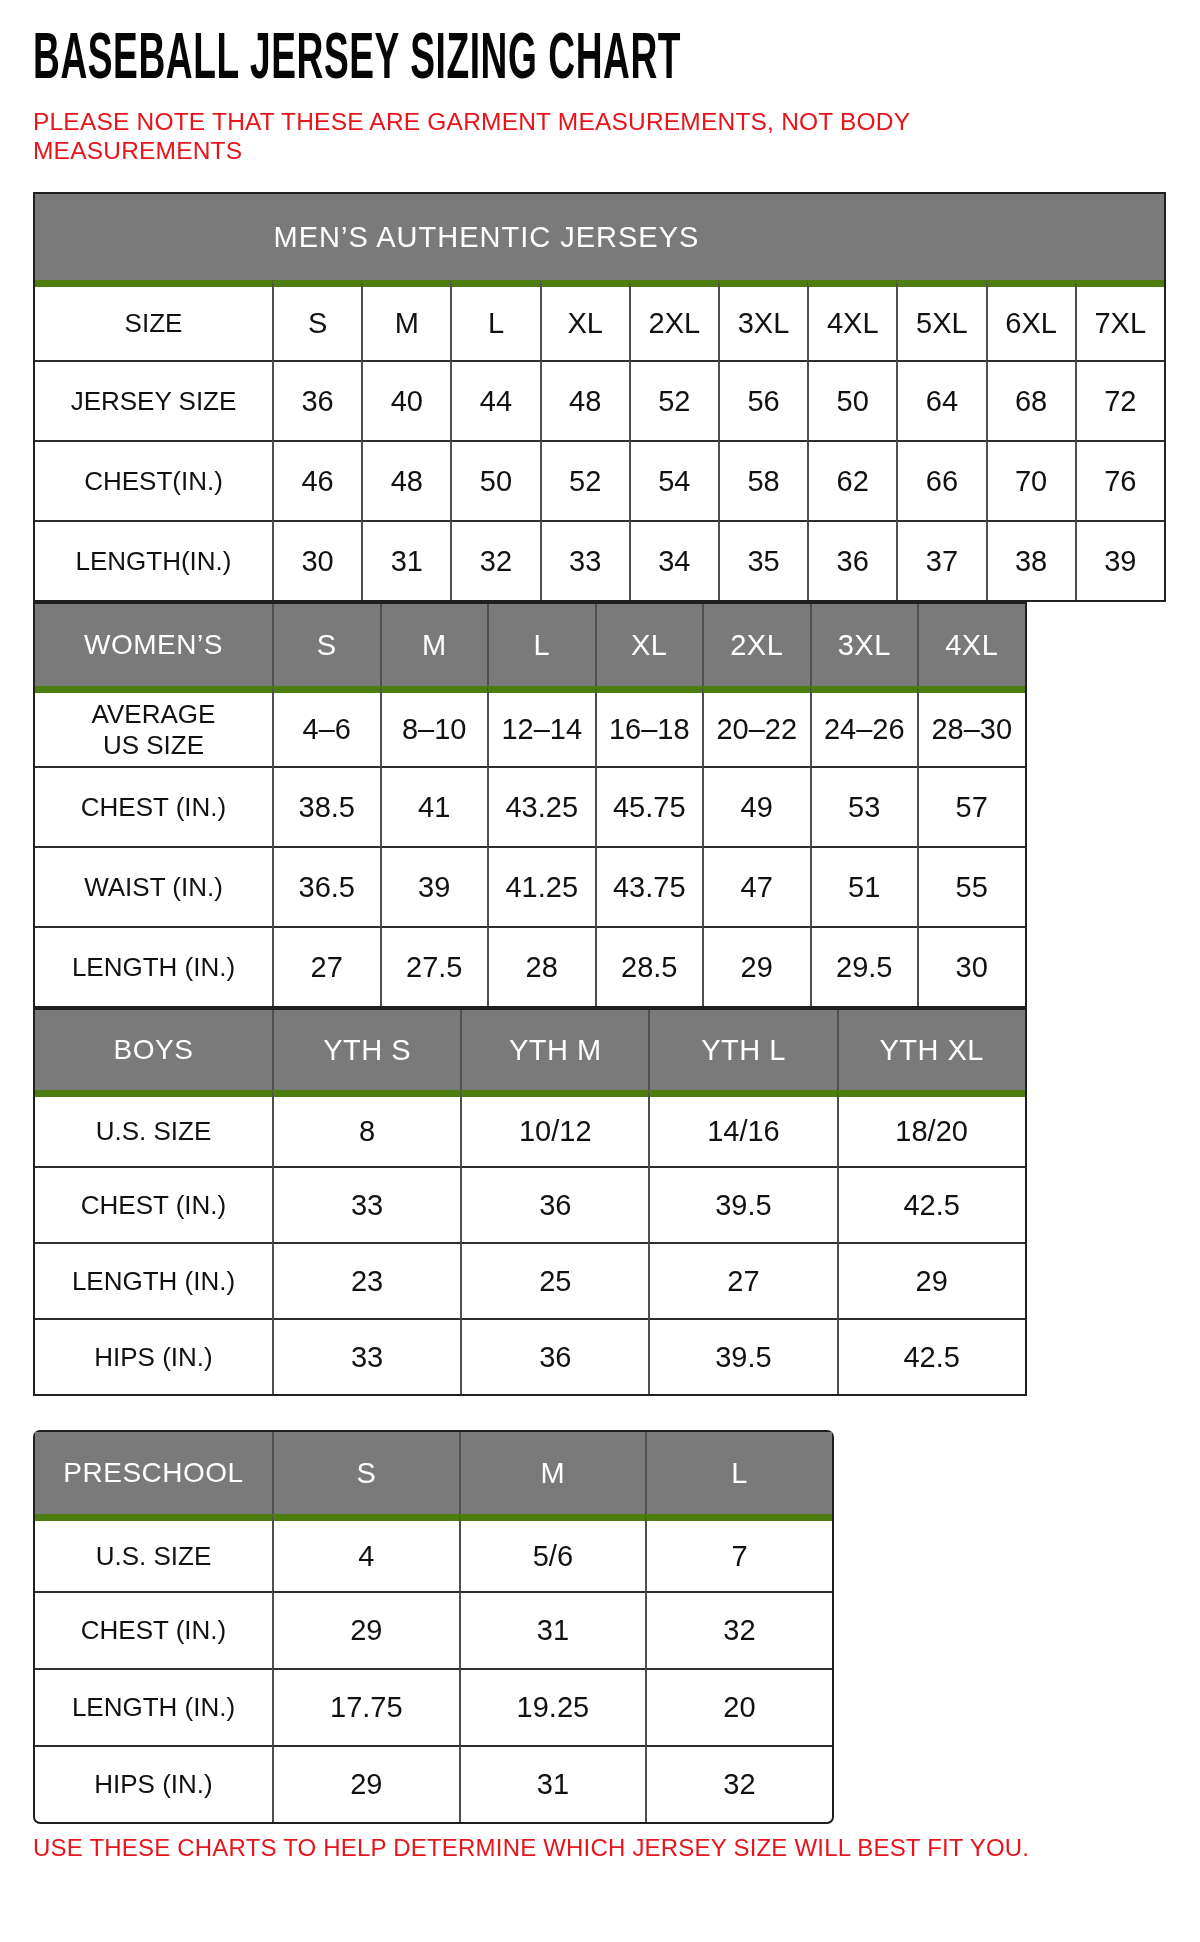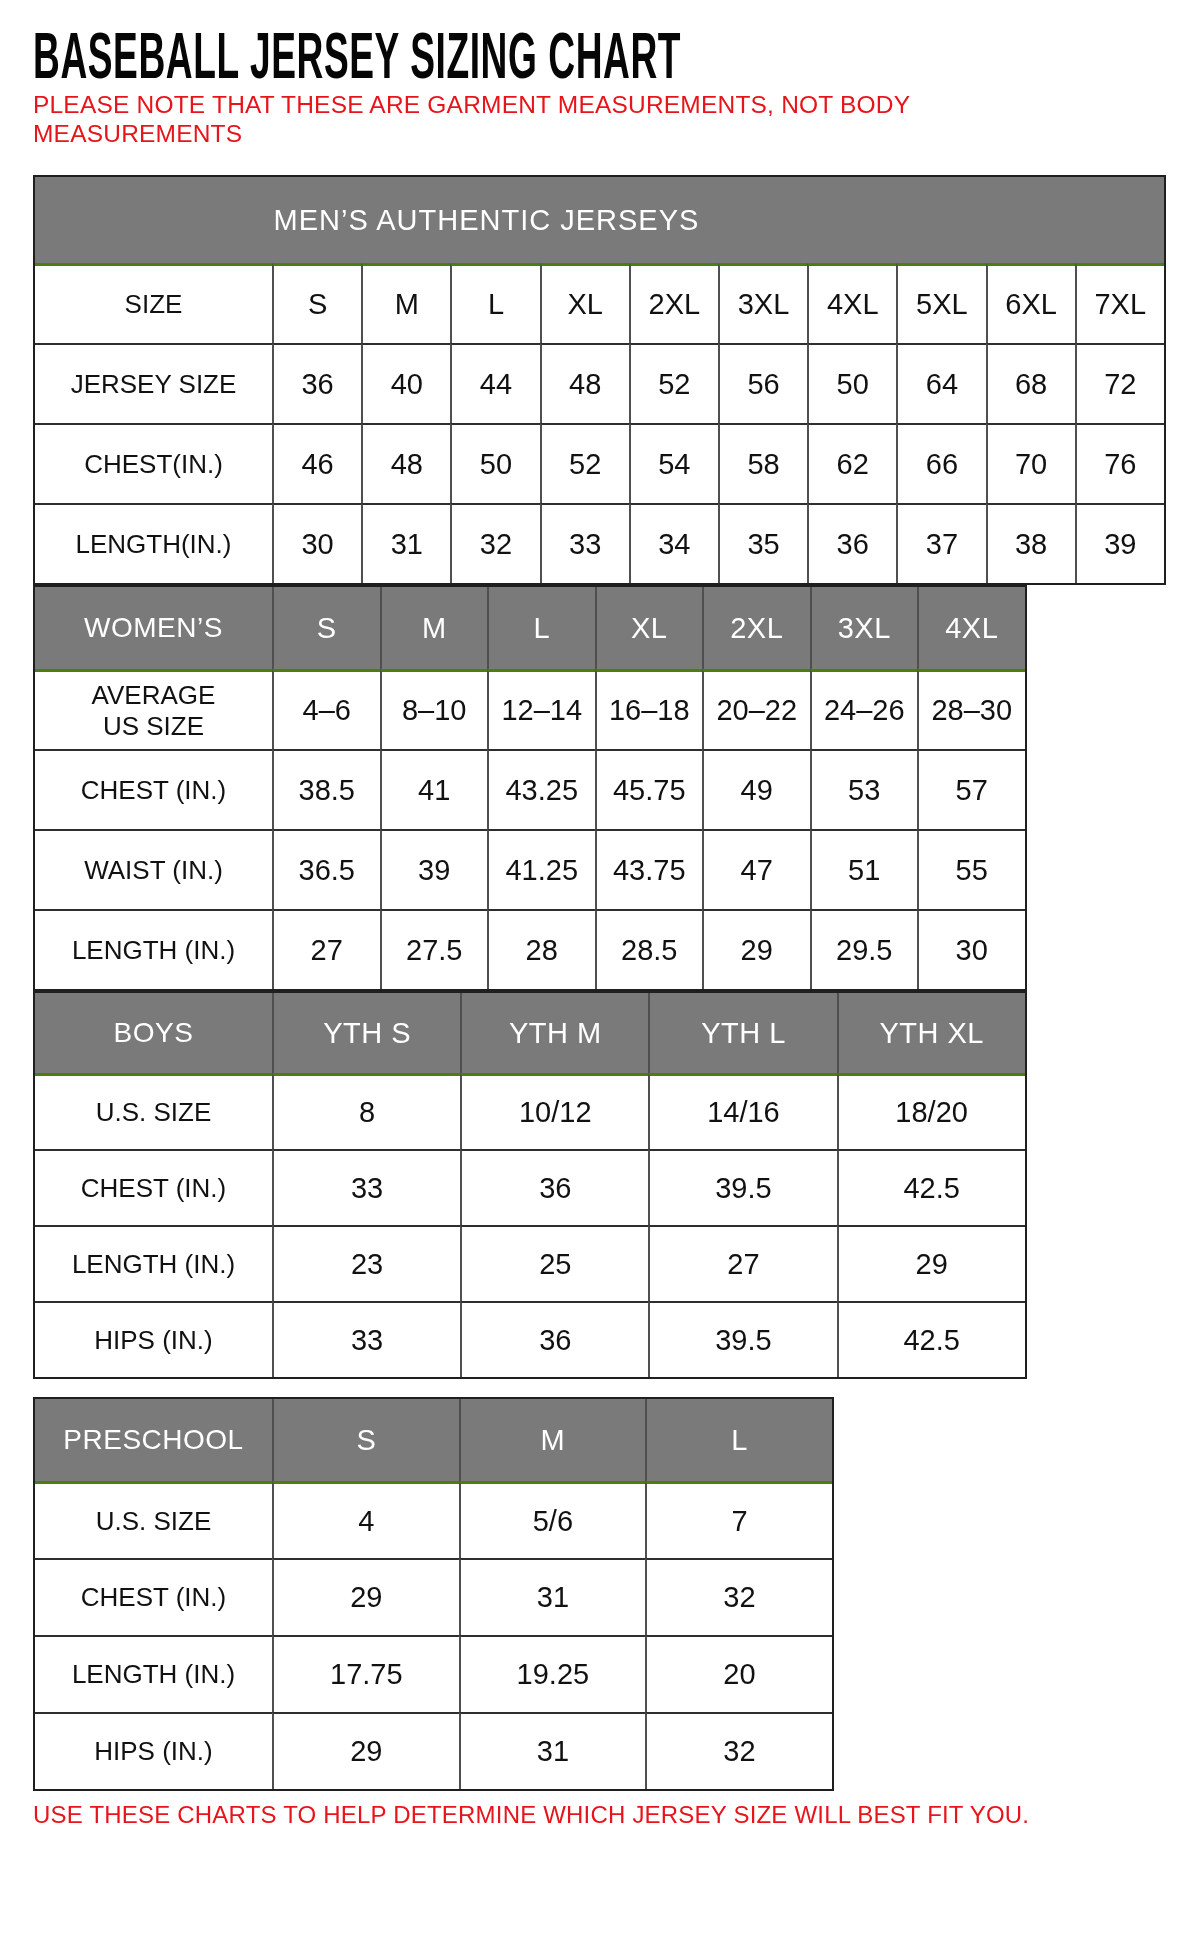--- a/index.html
+++ b/index.html
@@ -26,52 +26,52 @@
     line-height: 64px;
     font-weight: 700;
     letter-spacing: 1px;
     color: #060606;
     transform: scaleX(0.58);
     transform-origin: left center;
     white-space: nowrap;
   }
 
   .note {
-    margin-top: 2px;
+    margin-top: 19px;
     max-width: 910px;
     color: var(--red);
     font-size: 24.5px;
     line-height: 29px;
     letter-spacing: 0.2px;
   }
 
   .sizing-table {
     display: grid;
     width: max-content;
     border: 2px solid #1f1f1f;
     background: #ffffff;
   }
   #tbl-mens      { grid-template-columns: 237px repeat(10, 89.2px); grid-template-rows: 86px repeat(4, 80px); margin-top: 27px; }
   #tbl-womens    { grid-template-columns: 237px repeat(7, 107.5px); grid-template-rows: 82px repeat(4, 80px); }
   #tbl-boys      { grid-template-columns: 237px repeat(4, 188.2px); grid-template-rows: 80px repeat(4, 76px); }
-  #tbl-preschool { grid-template-columns: 237px repeat(3, 186.6px); grid-template-rows: 82px repeat(4, 77px); margin-top: 18px; }
+  #tbl-preschool { grid-template-columns: 237px repeat(3, 186.6px); grid-template-rows: 82px repeat(4, 77px); margin-top: 34px; border-radius: 7px; }
 
   .cell {
     display: flex;
     align-items: center;
     justify-content: center;
     text-align: center;
     font-size: 29px;
     border-left: 2px solid var(--v-line);
     border-top: 2px solid var(--h-line);
     padding: 0 4px;
   }
   .cell.c0 { border-left: none; }
   .cell.r0 { border-top: none; }
-  .cell.sep { border-top: 3px solid #4d7c0f; }
+  .cell.sep { border-top: 7px solid #4d7c0f; }
 
   .row-label {
     font-size: 26px;
     line-height: 1.18;
     white-space: pre-line;
   }
 
   .hdr {
     background: var(--gray);
     color: #ffffff;

